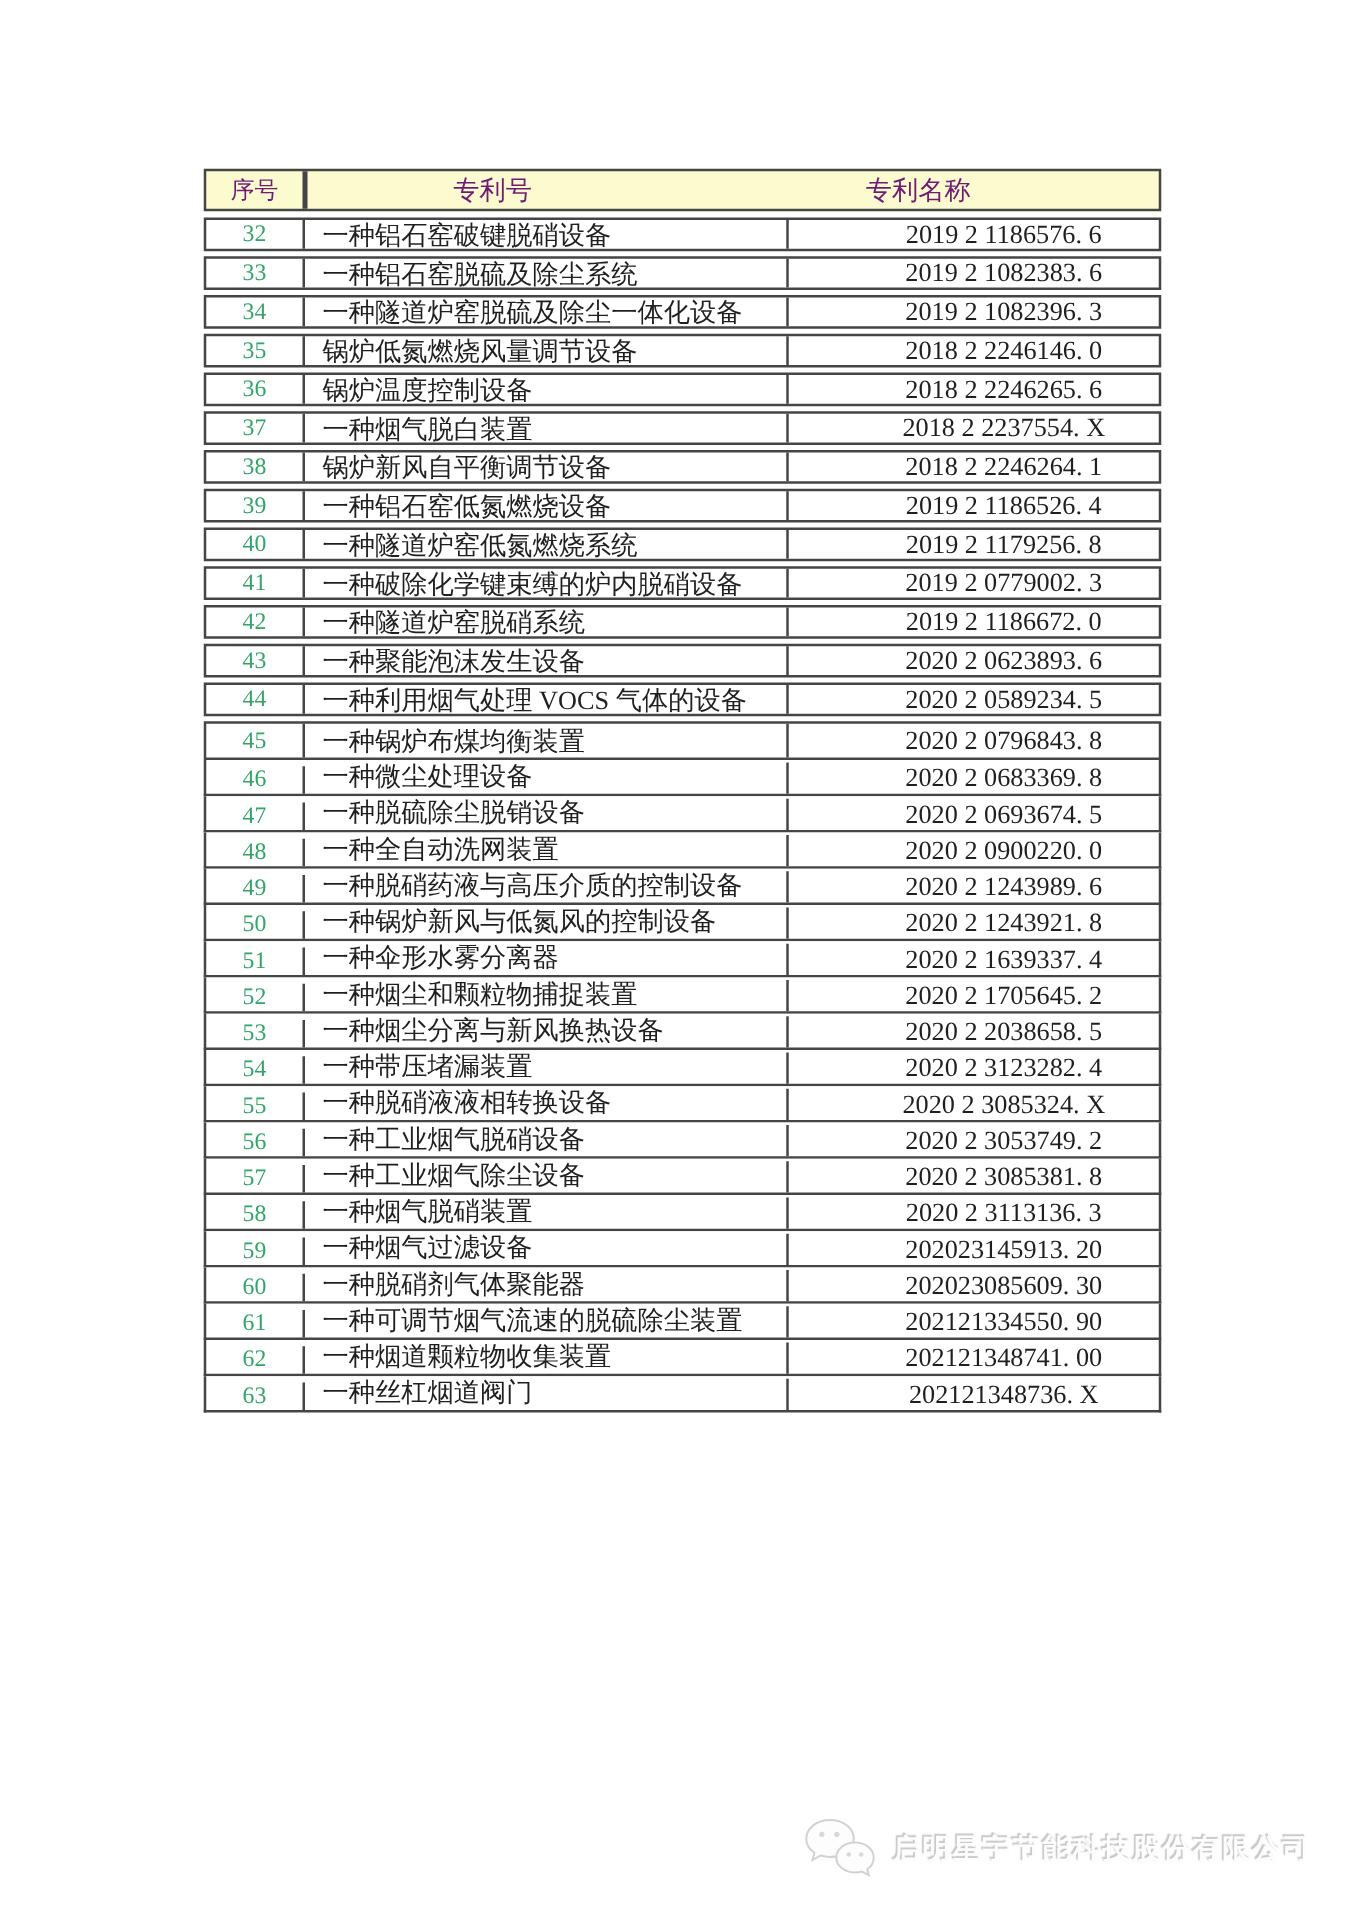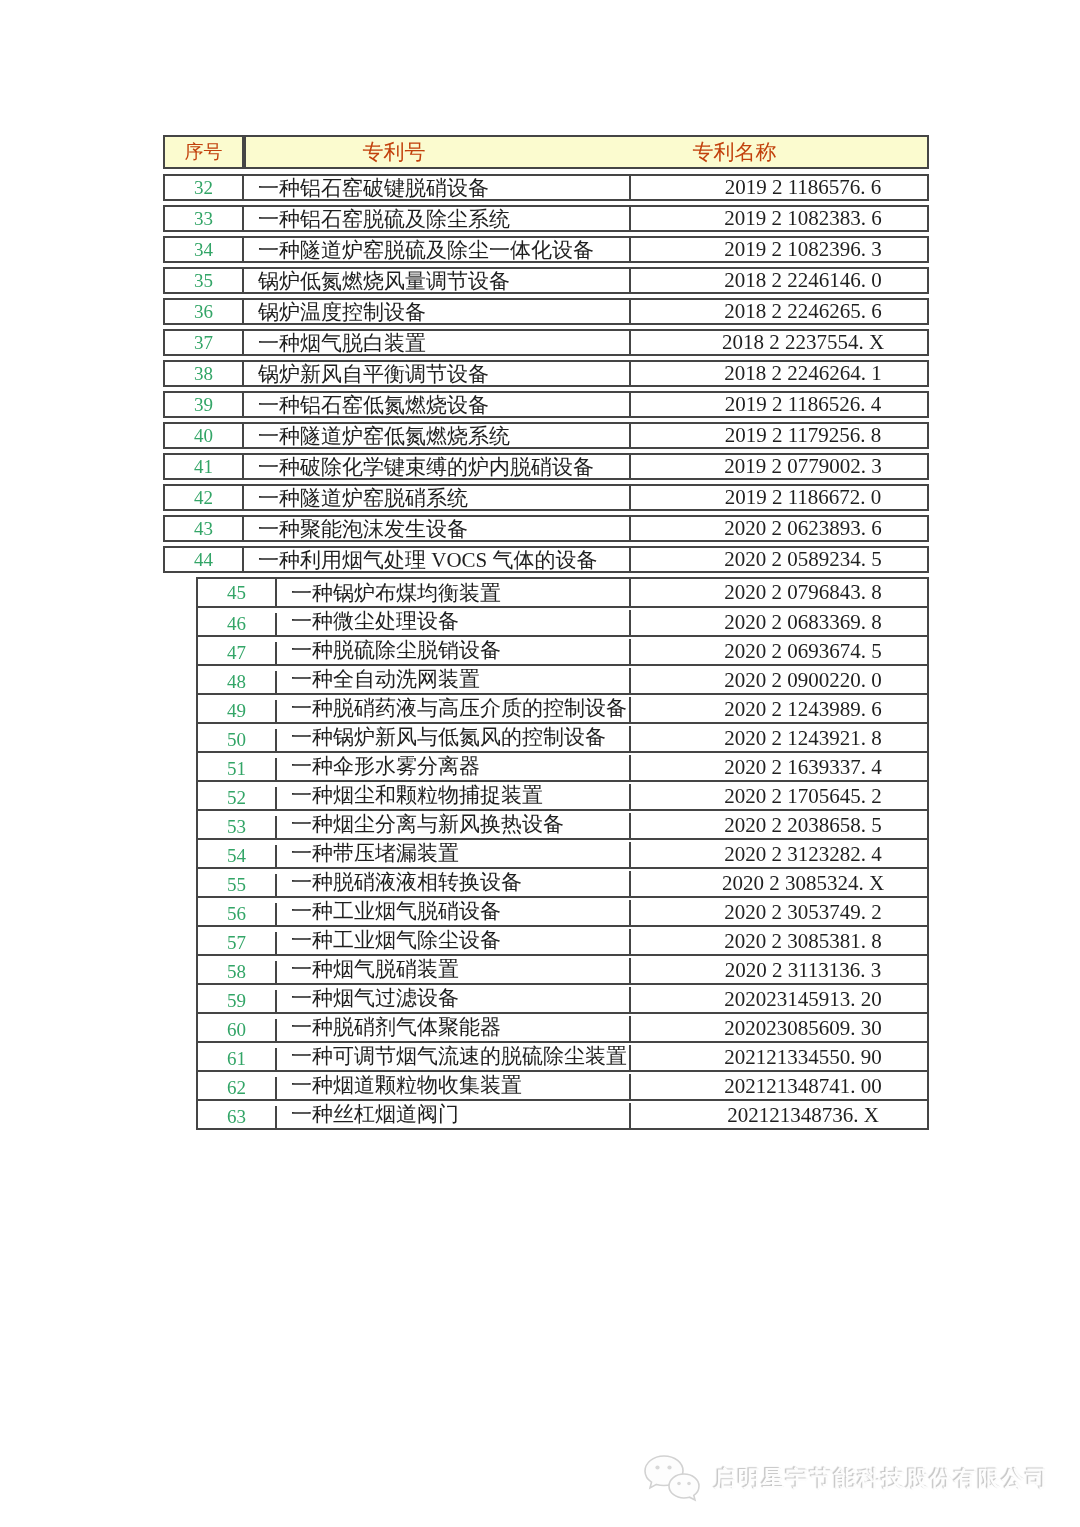--- a/index.html
+++ b/index.html
@@ -24,24 +24,24 @@
     background: #ffffff;
   }
 
   .row.header-row {
     background: var(--header-bg, #FBFBCF);
     height: 34px;
     margin-bottom: 5px;
     color: #333333;
     font-size: 20px;
   }
-  .row.header-row .cell { justify-content: center; padding: 0; color: #c2410c; }
+  .row.header-row .cell { justify-content: center; padding: 0; color: #701a75; }
 
   .row.tall  { height: 27px; margin-bottom: 4px; }
-  .row.short { height: 31px; margin-left: 33px; }
+  .row.short { height: 31px; }
   .row.short + .row.short { border-top: none; height: 29px; align-items: flex-end; }
 
   .cell {
     display: flex;
     align-items: center;
     box-sizing: border-box;
     overflow: hidden;
   }
   .c-no {
     width: 79px;

